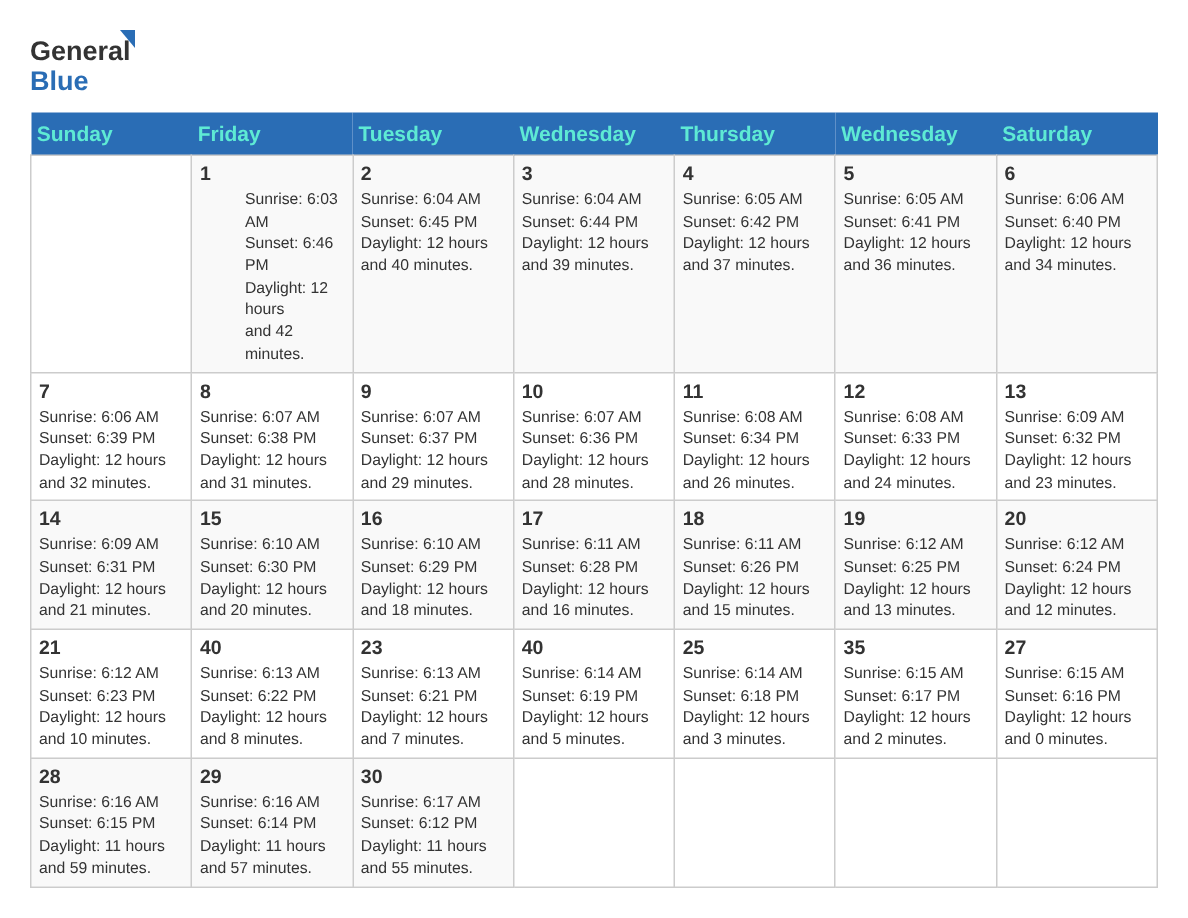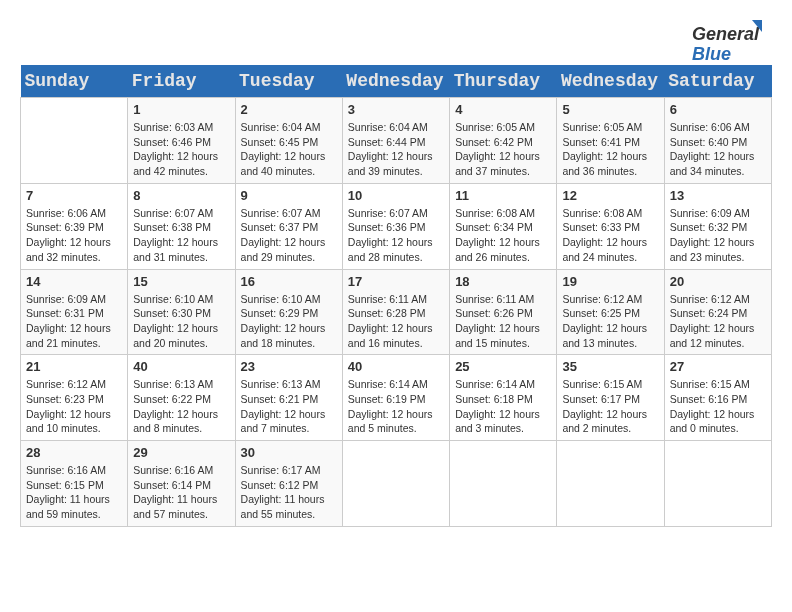--- a/index.html
+++ b/index.html
@@ -5,23 +5,23 @@
     * { box-sizing: border-box; margin: 0; padding: 0; }
     body {
       font-family: Arial, sans-serif;
       background: #fff;
       width: 792px;
       min-height: 612px;
       padding: 20px;
     }
     .header {
       display: flex;
-      justify-content: flex-end;
+      justify-content: flex-start;
       align-items: flex-start;
-      font-style: italic;
+      margin-bottom: 10px;
     }
     .logo {
       display: flex;
       align-items: center;
       font-size: 22px;
       font-weight: bold;
       color: #333;
     }
     .title-block {
       text-align: right;
@@ -35,26 +35,25 @@
       font-size: 16px;
       color: #333;
     }
     table {
       width: 100%;
       border-collapse: collapse;
       font-size: 11px;
     }
     thead tr th {
       background-color: #2a6db5;
-      color: #e5e5e5;
+      color: #5eead4;
       padding: 6px 4px;
       text-align: left;
-      font-size: 18px;
+      font-size: 14px;
       font-weight: bold;
-      font-family: Liberation Mono, monospace;
     }
     tbody tr td {
       border: 1px solid #ccc;
       vertical-align: top;
       padding: 4px 5px;
       min-height: 80px;
       width: 107px;
     }
     .day-num {
       font-size: 13px;
@@ -100,21 +99,21 @@
         <th>Thursday</th>
         <th>Wednesday</th>
         <th>Saturday</th>
       </tr>
   </thead>
   <tbody id="calendar-body">
   <tr>
         <td class="empty"></td>
         <td>
           <span class="day-num">1</span>
-          <div class="day-info" style="white-space: pre-line;">Sunrise: 6:03 AM
+          <div class="day-info" style="white-space: pre-line; margin-left: 30px;">Sunrise: 6:03 AM
 Sunset: 6:46 PM
 Daylight: 12 hours
 and 42 minutes.</div>
         </td>
         <td>
           <span class="day-num">2</span>
           <div class="day-info" style="white-space: pre-line;">Sunrise: 6:04 AM
 Sunset: 6:45 PM
 Daylight: 12 hours
 and 40 minutes.</div>

